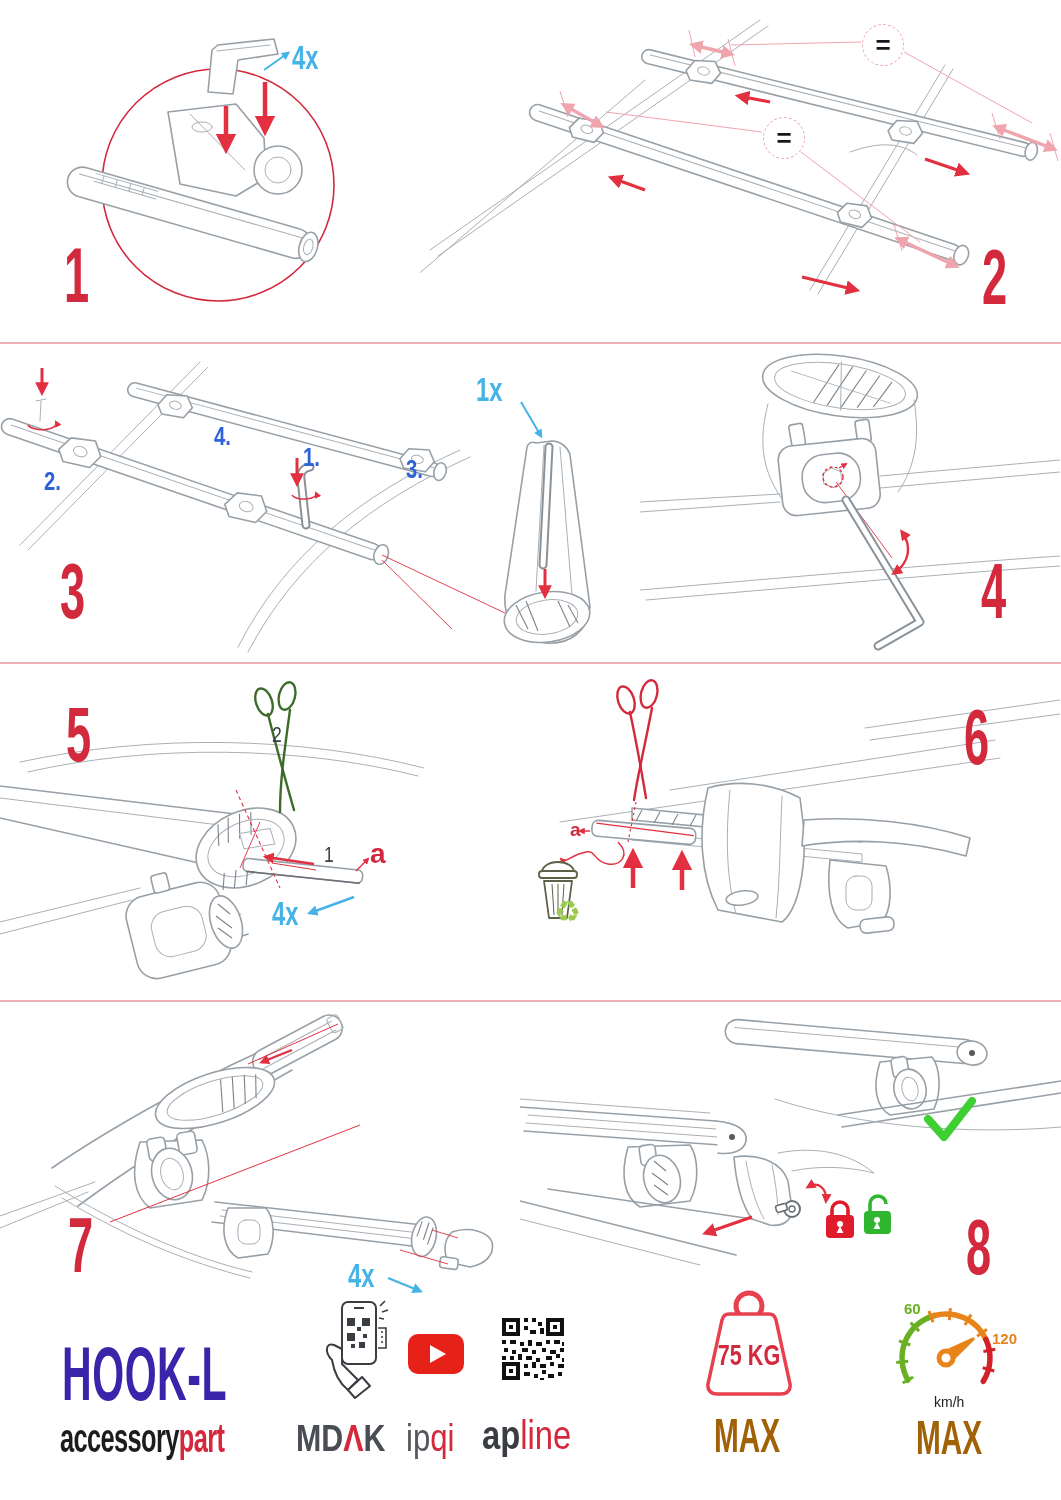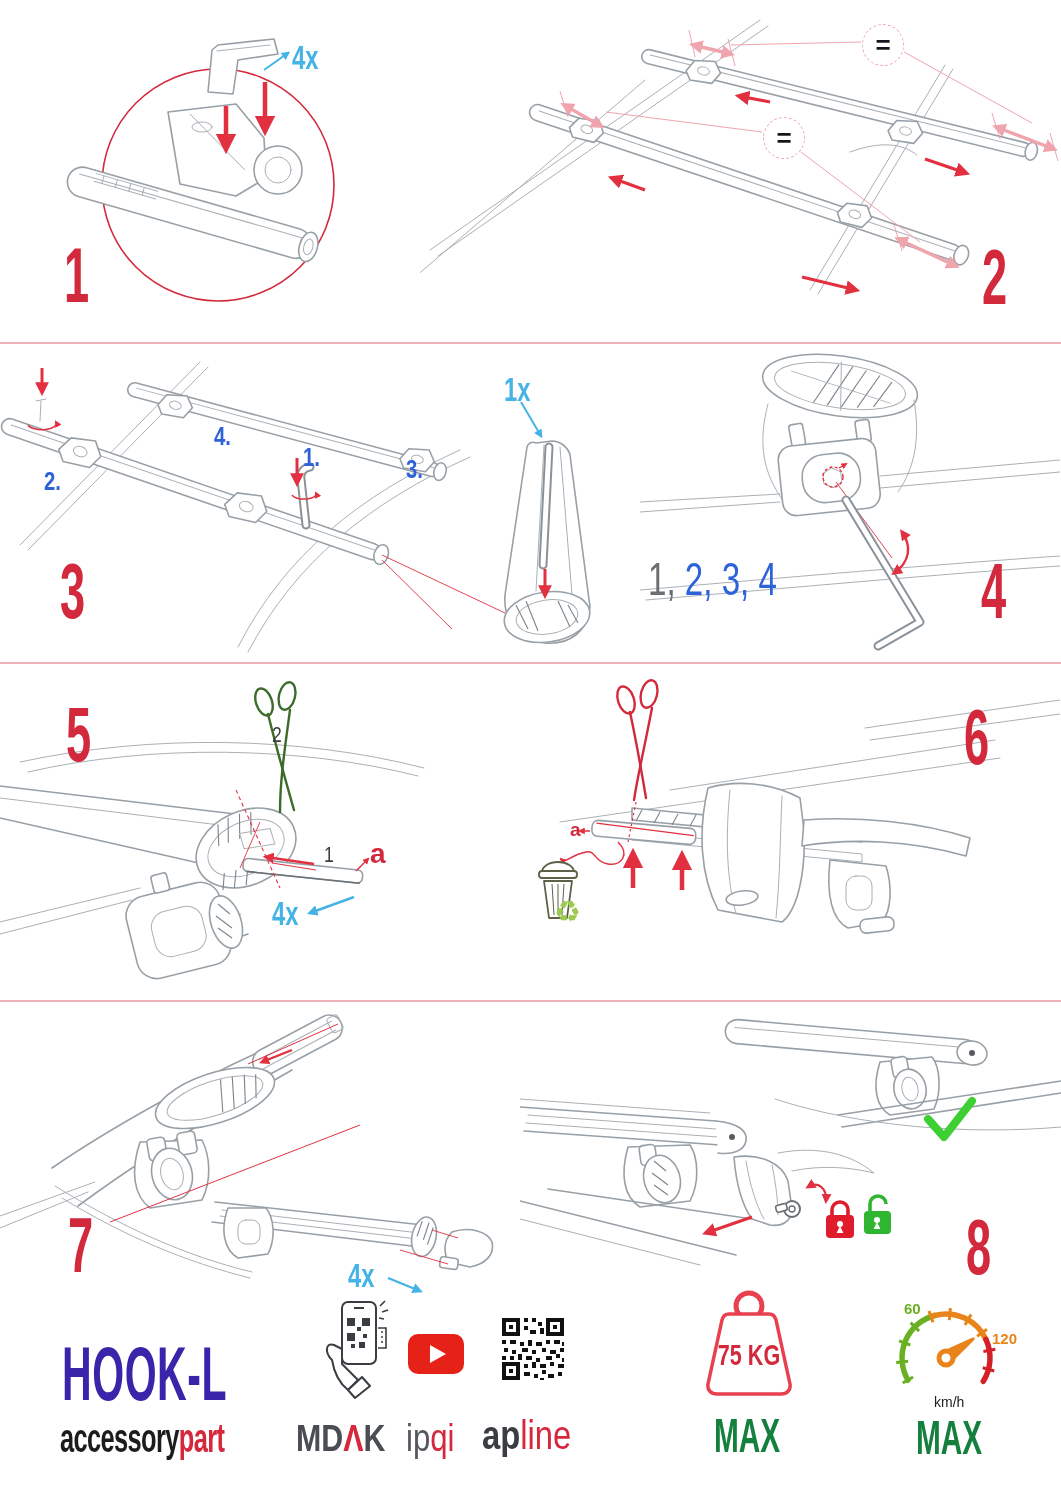--- a/index.html
+++ b/index.html
@@ -17,21 +17,21 @@
   .abs{position:absolute;}
   .divider{position:absolute;left:0;width:1061px;height:2px;background:var(--divider);}
   .stepnum{position:absolute;color:var(--step_red);font:bold 78px/1 "Liberation Sans",sans-serif;white-space:nowrap;}
   .cx{display:inline-block;transform-origin:0 0;white-space:nowrap;}
   .qty{position:absolute;color:var(--label_cyan);font:bold 34px/1 "Liberation Sans",sans-serif;}
   .bluelab{position:absolute;color:var(--label_blue);font:bold 26px/1 "Liberation Sans",sans-serif;}
   .eq{position:absolute;width:40px;height:40px;border:1.5px dashed var(--pink);border-radius:50%;
       display:flex;align-items:center;justify-content:center;color:#14161f;font:bold 26px/1 "Liberation Sans",sans-serif;}
   .smalldark{position:absolute;color:#3a3e42;font:normal 22px/1 "Liberation Sans",sans-serif;}
   .reda{position:absolute;color:var(--step_red);font:bold 28px/1 "Liberation Sans",sans-serif;}
-  .maxlab{position:absolute;color:#15803d;font:bold 48px/1 "Liberation Sans",sans-serif;}
+  .maxlab{position:absolute;color:#a16207;font:bold 48px/1 "Liberation Sans",sans-serif;}
   
   .g{stroke:var(--line);fill:#fff;stroke-width:1.6;stroke-linejoin:round;stroke-linecap:round;}
   .g1{stroke:var(--line_light);fill:none;stroke-width:1;stroke-linejoin:round;stroke-linecap:round;}
   .gd{stroke:var(--line_dark);fill:none;stroke-width:1.1;}
   .rl{stroke:var(--arrow_red);fill:none;}
   .pk{stroke:var(--pink);fill:none;}
   .cyl{stroke:var(--label_cyan);fill:none;}
   .keyo{stroke:#8a9299;fill:none;stroke-width:9;stroke-linecap:round;stroke-linejoin:round;}
   .keyi{stroke:#fff;fill:none;stroke-width:5;stroke-linecap:round;stroke-linejoin:round;}
   .sciG{stroke:var(--scissors_green);fill:none;stroke-width:2.4;stroke-linecap:round;}
@@ -219,21 +219,21 @@
     <path d="M310,112 C303,113 300,118 301,124 L306,170" class="keyi"></path>
     <line x1="297" y1="103" x2="297" y2="128" class="rl" stroke-width="3" marker-end="url(#aR)"></line>
     <path d="M292,140 A12,5 0 1 0 316,138" class="rl" stroke-width="1.5" fill="none" marker-end="url(#aR)"></path>
 
     <line x1="521" y1="47" x2="541" y2="81" class="cyl" stroke-width="2" marker-end="url(#aC)"></line>
   </svg>
   <div class="bluelab" style="left:303px;top:444px"><span class="cx" style="transform:scaleX(.78)">1.</span></div>
   <div class="bluelab" style="left:44px;top:468px"><span class="cx" style="transform:scaleX(.78)">2.</span></div>
   <div class="bluelab" style="left:406px;top:456px"><span class="cx" style="transform:scaleX(.78)">3.</span></div>
   <div class="bluelab" style="left:214px;top:423px"><span class="cx" style="transform:scaleX(.78)">4.</span></div>
-  <div class="qty" style="left:504px;top:372px"><span class="cx" style="transform:scaleX(.7)">1x</span></div>
+  <div class="qty" style="left:476px;top:372px"><span class="cx" style="transform:scaleX(.7)">1x</span></div>
   <div class="stepnum" style="left:60px;top:552px"><span class="cx" style="transform:scaleX(.58)">3</span></div>
 
   <svg class="abs" style="left:640px;top:350px" width="420" height="310" viewBox="0 0 420 310">
     <g class="g1">
       <line x1="0" y1="152" x2="140" y2="144"></line>
         <line x1="0" y1="162" x2="140" y2="152"></line>
       <line x1="240" y1="126" x2="420" y2="110"></line>
         <line x1="240" y1="138" x2="420" y2="122"></line>
       <path d="M0,240 C140,228 300,214 420,206"></path>
         <path d="M6,250 C150,238 300,224 420,216"></path>
@@ -267,23 +267,20 @@
       <polygon points="192,118 201,123 201,133 192,138 183,133 183,123" class="g1"></polygon>
     </g>
     <circle cx="193" cy="127" r="10" fill="none" stroke="var(--arrow_red)" stroke-width="1.4" stroke-dasharray="3 2.4"></circle>
     <path d="M199,118 l7,-4" class="rl" stroke-width="1.4" marker-end="url(#aR)"></path>
     <path d="M196,132 L252,208" class="rl" stroke-width=".9"></path>
 
     <path d="M206,150 L280,272 L238,296" class="keyo"></path>
     <path d="M206,150 L280,272 L238,296" class="keyi"></path>
     <path d="M262,182 C272,196 270,212 254,223" class="rl" stroke-width="2.4" marker-start="url(#aR)" marker-end="url(#aR)"></path>
   </svg>
-  <div class="abs" style="left:648px;top:556px;font:normal 46px/1 'Liberation Sans',sans-serif">
-    <span class="cx" style="transform:scaleX(.72)"><span style="color:var(--seq_gray)">1,</span><span style="color:var(--label_blue)"> 2, 3, 4</span></span>
-  </div>
   <div class="stepnum" style="left:981px;top:552px"><span class="cx" style="transform:scaleX(.58)">4</span></div>
 
   <svg class="abs" style="left:0;top:670px" width="530" height="330" viewBox="0 0 530 330">
     <path d="M20,92 C150,64 300,66 424,98" class="g1"></path>
     <path d="M28,102 C150,74 300,76 418,106" class="g1"></path>
 
     <path d="M0,116 L252,146" class="g"></path>
       <path d="M0,128 L244,158" class="g1"></path>
     <path d="M0,148 L212,196" class="g"></path>
     <g transform="rotate(-24 246 178)">

